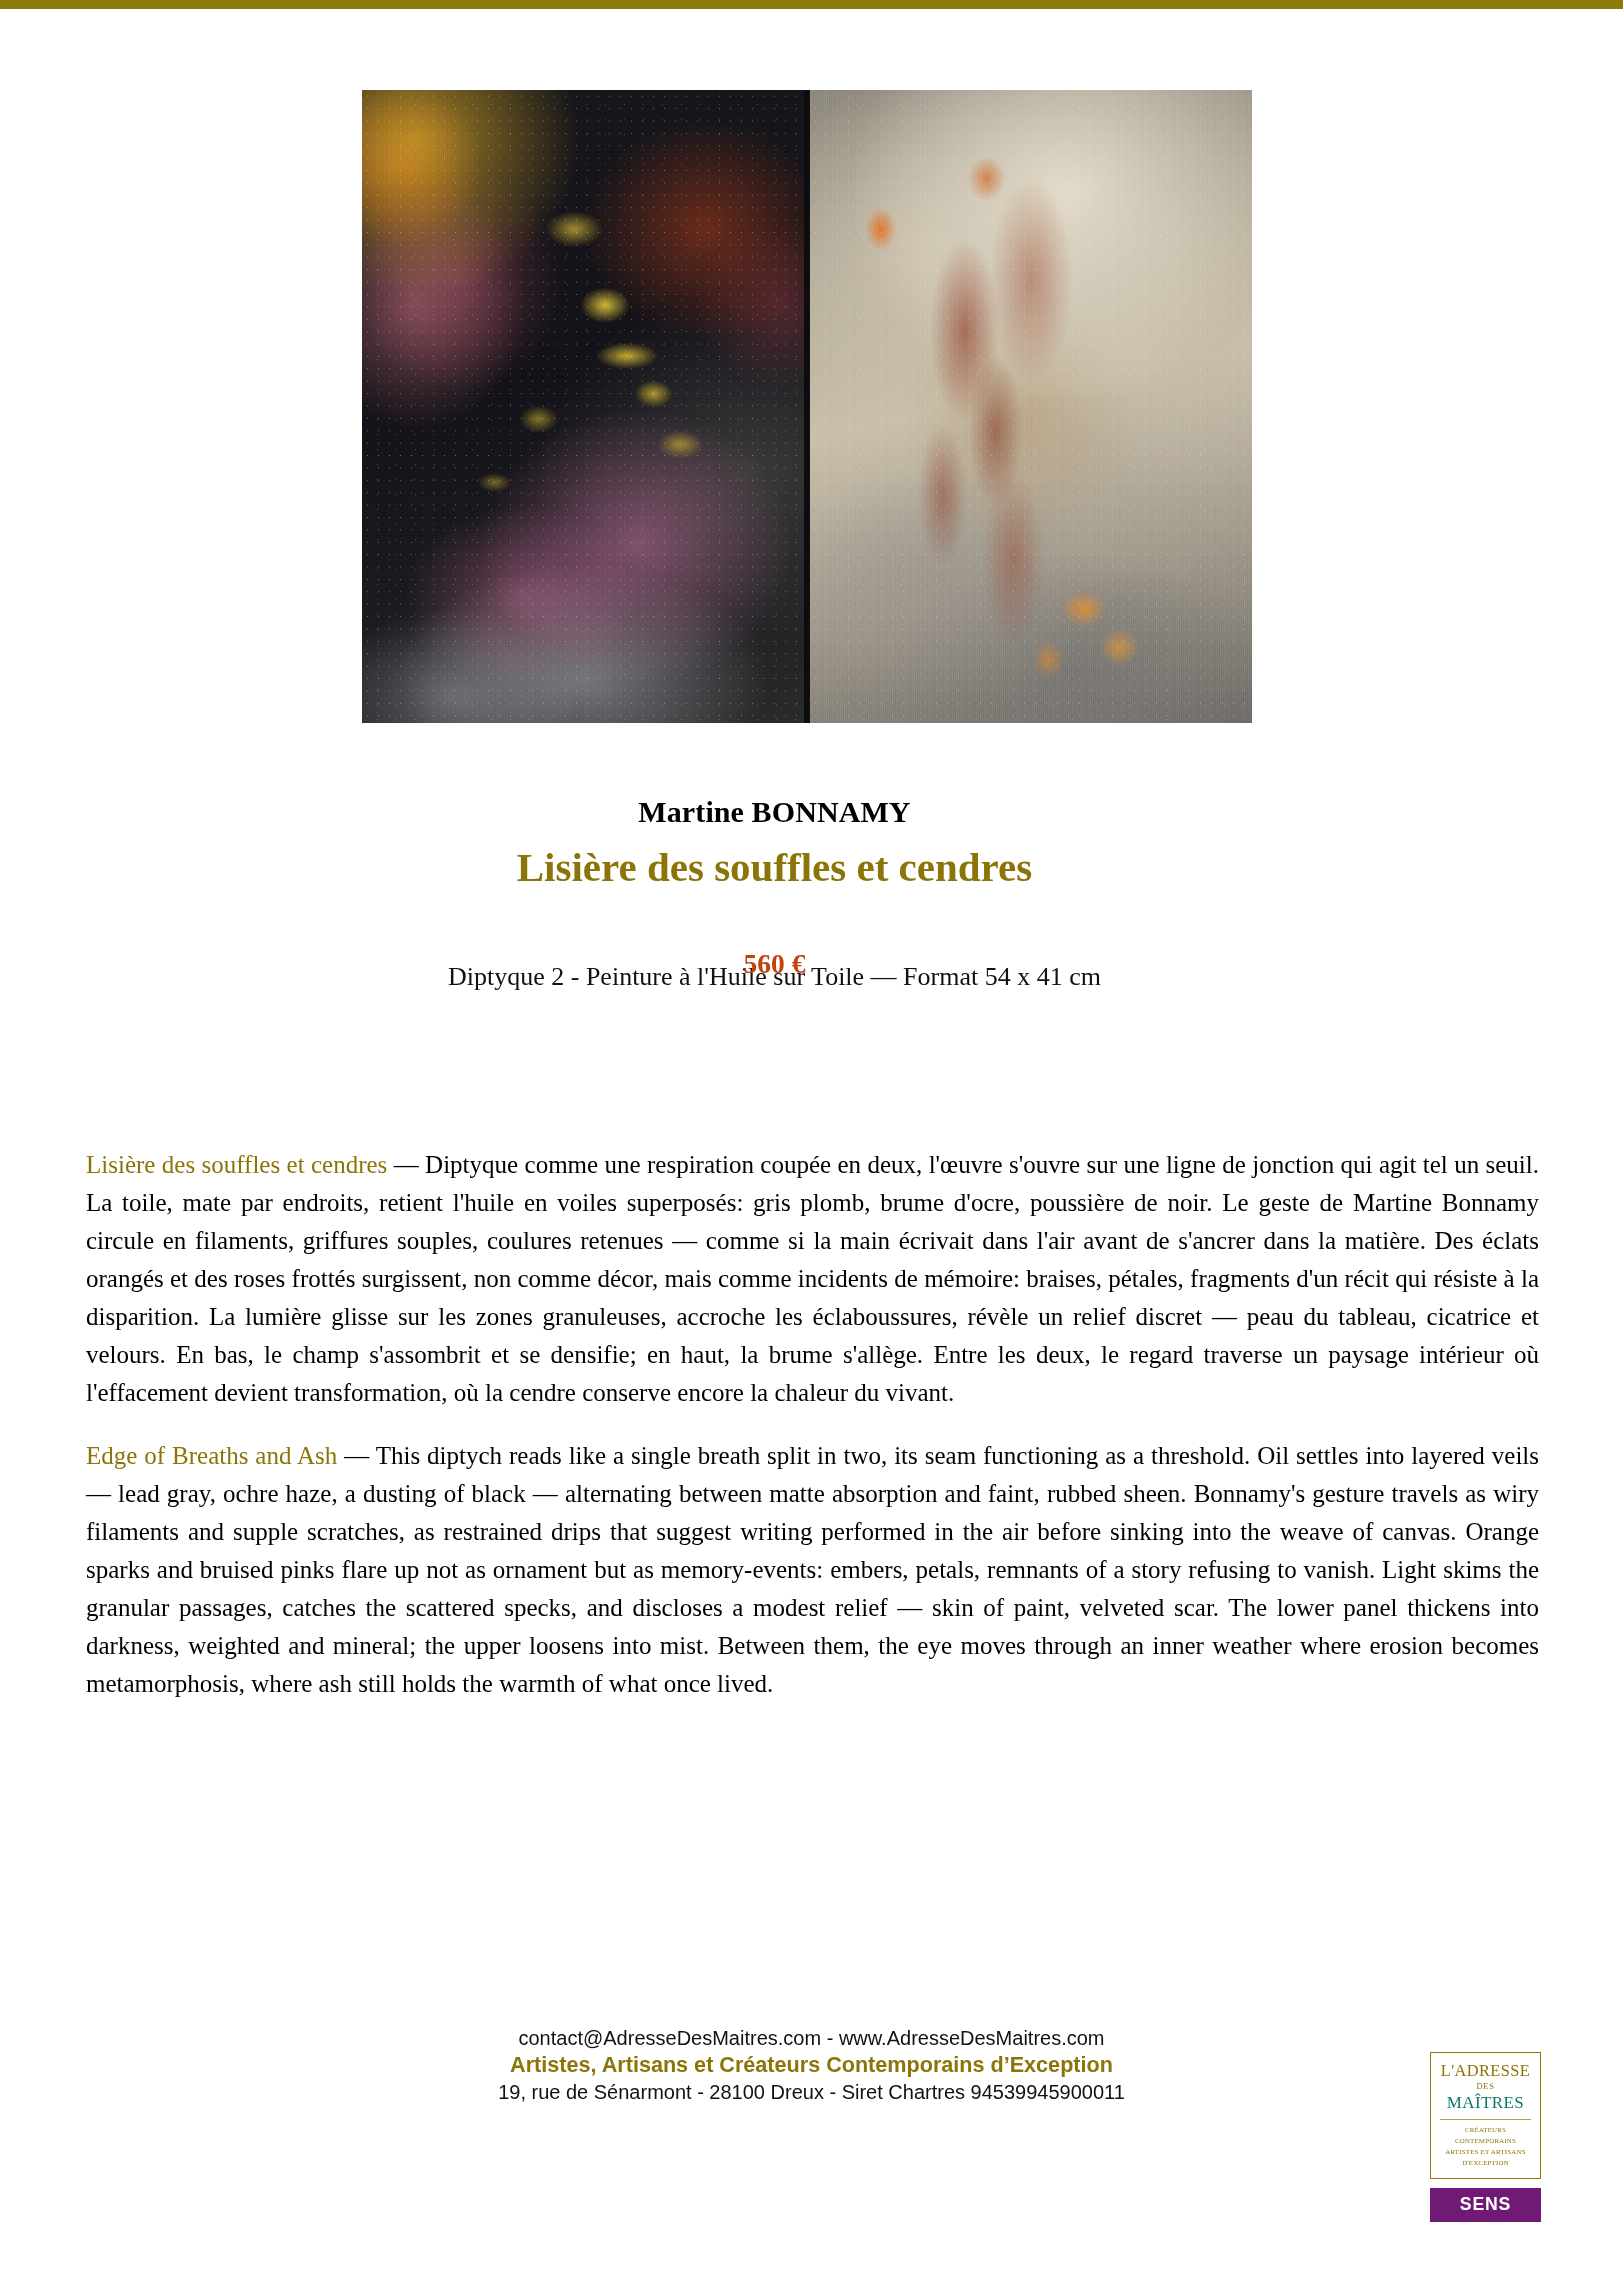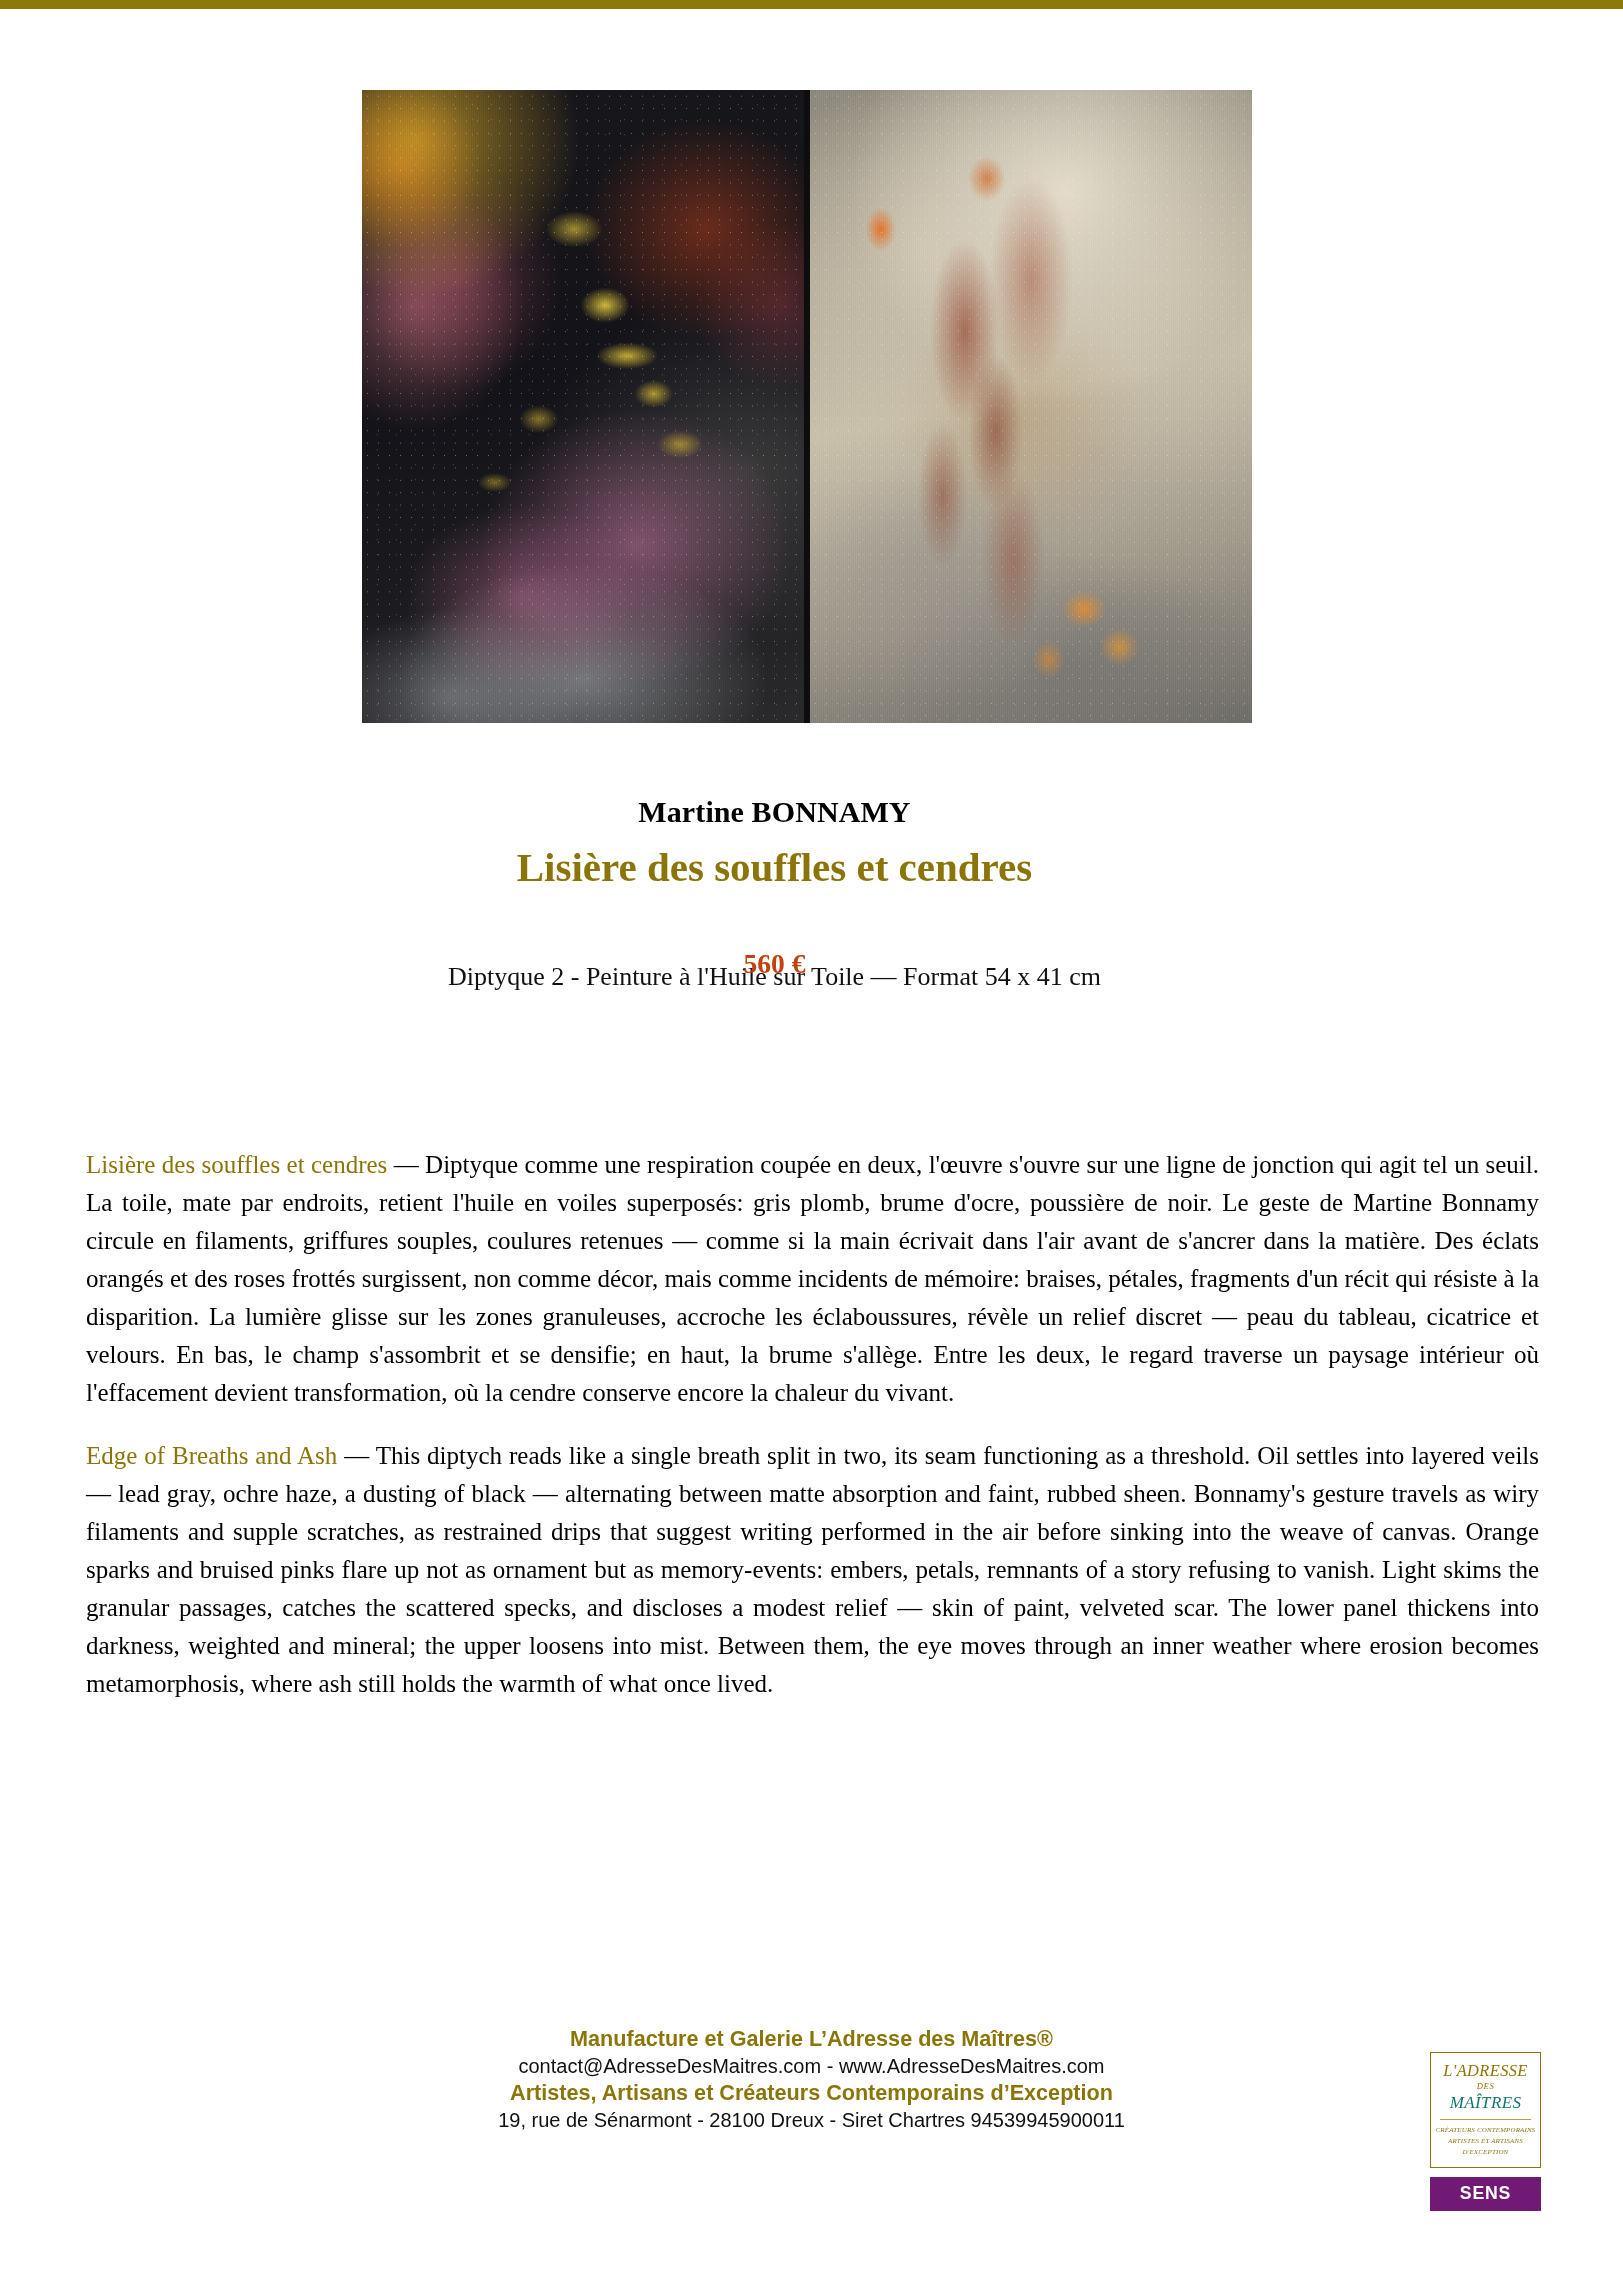--- a/index.html
+++ b/index.html
@@ -195,21 +195,20 @@
     position: absolute;
     left: 1430px;
     top: 2052px;
     width: 111px;
   }
   .logo-card {
     border: 1.3px solid #8C7508;
     padding: 8.5px 3.9px 9.2px 3.9px;
     text-align: center;
     background: #ffffff;
-    font-style: italic;
   }
   .logo-l1 {
     color: #8C7508;
     font-size: 16.4px;
     font-family: "Liberation Serif", "DejaVu Serif", serif;
     letter-spacing: 0.4px;
     line-height: 1.12;
   }
   .logo-l2 {
     color: #8C7508;
@@ -286,21 +285,20 @@
 
 <div class="body-text">
 
   <p class="para"><span class="lead">Lisière des souffles et cendres</span><span> — Diptyque comme une respiration coupée en deux, l'œuvre s'ouvre sur une ligne de jonction qui agit tel un seuil. La toile, mate par endroits, retient l'huile en voiles superposés: gris plomb, brume d'ocre, poussière de noir. Le geste de Martine Bonnamy circule en filaments, griffures souples, coulures retenues — comme si la main écrivait dans l'air avant de s'ancrer dans la matière. Des éclats orangés et des roses frottés surgissent, non comme décor, mais comme incidents de mémoire: braises, pétales, fragments d'un récit qui résiste à la disparition. La lumière glisse sur les zones granuleuses, accroche les éclaboussures, révèle un relief discret — peau du tableau, cicatrice et velours. En bas, le champ s'assombrit et se densifie; en haut, la brume s'allège. Entre les deux, le regard traverse un paysage intérieur où l'effacement devient transformation, où la cendre conserve encore la chaleur du vivant.</span></p>
 
   <p class="para"><span class="lead">Edge of Breaths and Ash</span><span> — This diptych reads like a single breath split in two, its seam functioning as a threshold. Oil settles into layered veils — lead gray, ochre haze, a dusting of black — alternating between matte absorption and faint, rubbed sheen. Bonnamy's gesture travels as wiry filaments and supple scratches, as restrained drips that suggest writing performed in the air before sinking into the weave of canvas. Orange sparks and bruised pinks flare up not as ornament but as memory-events: embers, petals, remnants of a story refusing to vanish. Light skims the granular passages, catches the scattered specks, and discloses a modest relief — skin of paint, velveted scar. The lower panel thickens into darkness, weighted and mineral; the upper loosens into mist. Between them, the eye moves through an inner weather where erosion becomes metamorphosis, where ash still holds the warmth of what once lived.</span></p>
 
 </div>
 
 <div class="footer">
-  <span class="f-line f-gold">Manufacture et Galerie L’Adresse des Maîtres®</span>
   <span class="f-line f-black">contact@AdresseDesMaitres.com - www.AdresseDesMaitres.com</span>
   <span class="f-line f-gold">Artistes, Artisans et Créateurs Contemporains d’Exception</span>
   <span class="f-line f-black">19, rue de Sénarmont - 28100 Dreux - Siret Chartres 94539945900011</span>
 </div>
 
 <div class="logo">
   <div class="logo-card">
     <div class="logo-l1">L'ADRESSE</div>
     <div class="logo-l2">DES</div>
     <div class="logo-l3">MAÎTRES</div>

